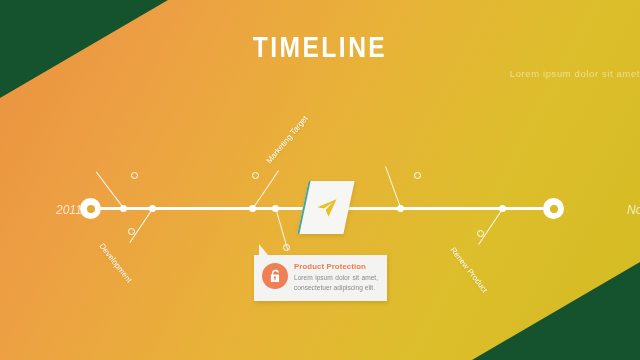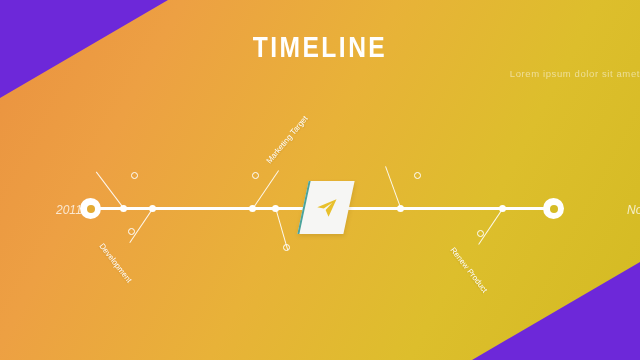--- a/index.html
+++ b/index.html
@@ -3,21 +3,21 @@
 <meta charset="utf-8">
 <style>
   * { box-sizing: border-box; margin: 0; padding: 0; }
   body {
     width: 640px; height: 360px; overflow: hidden;
     background: #282828;
     font-family: "Liberation Sans", sans-serif;
   }
   #slide {
     position: relative; width: 640px; height: 360px; overflow: hidden;
-    background: #6d28d9;
+    background: #14532d;
   }
   
   #band {
     position: absolute; left: 0; top: 0; width: 640px; height: 360px;
     background: linear-gradient(118deg, #ea9140 0%, #eda043 22%, #e8b238 48%, #ddbe2c 72%, #d3bb22 100%);
     -webkit-clip-path: polygon(168px 0, 640px 0, 640px 262px, 472px 360px, 0 360px, 0 98px);
     clip-path: polygon(168px 0, 640px 0, 640px 262px, 472px 360px, 0 360px, 0 98px);
   }
   
   #title {
@@ -150,14 +150,26 @@
   <div class="diaglabel" style="left:452px; top:244px; transform:rotate(52deg);">Renew Product</div>
 
   <div id="plane">
     <svg viewBox="0 0 24 24">
       <path d="M1.5 11.2 L22.5 2.5 L13.8 21.5 L10.6 14.3 L17.8 6.2 L8.6 12.6 Z"></path>
     </svg>
   </div>
 
 
 
+  <div class="card" style="left:254px; top:255px; width:133px;">
+    <div class="ico" style="background:#ef7f54;">
+      <svg viewBox="0 0 24 24">
+        <path d="M8.4 8.6V6.9a3.7 3.7 0 0 1 7.2-.9l2.2-.6A5.9 5.9 0 0 0 6.2 6.9v1.7H4.6v12.1h13.1V8.6H8.4z" fill="#ffffff"></path>
+        <circle cx="11.1" cy="13.3" r="1.7" fill="#ef7f54"></circle>
+        <path d="M10.3 14.3h1.7v3.6h-1.7z" fill="#ef7f54"></path>
+      </svg>
+    </div>
+    <h3 style="color: rgb(238, 122, 78);">Product Protection</h3>
+    <p>Lorem ipsum dolor sit amet, consectetuer adipiscing elit.</p>
+    <div class="tail tail-tl" style="left:5px; top:-11px;"></div>
+  </div>
 
 </div>
 
 </body></html>

